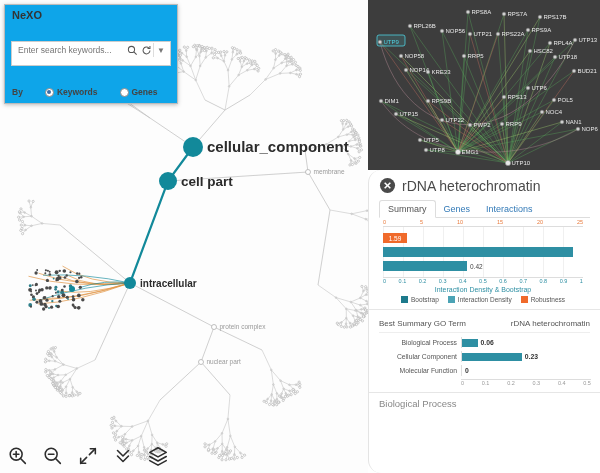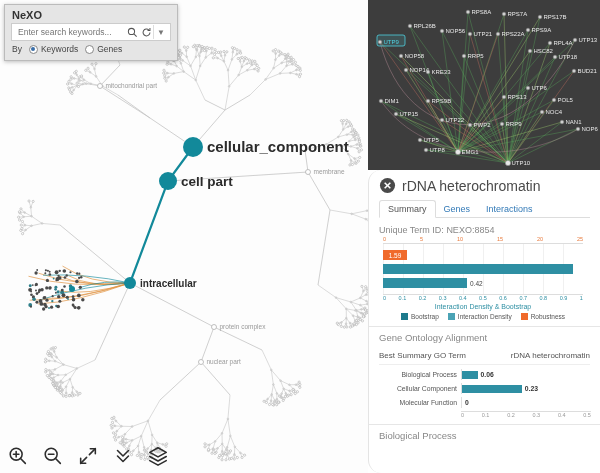--- a/index.html
+++ b/index.html
@@ -4,27 +4,27 @@
 <style>
   html,body{margin:0;padding:0;background:#fff;font-family:"Liberation Sans",sans-serif;}
   .stage{position:relative;width:600px;height:473px;overflow:hidden;background:#fff;}
   svg{font-family:"Liberation Sans",sans-serif;}
 
   
   .tree-panel{position:absolute;left:0;top:0;width:368px;height:473px;background:#fdfdfd;overflow:hidden;}
   #tree-svg{position:absolute;left:0;top:0;}
 
   
-  .search-panel{position:absolute;left:4px;top:4px;width:172px;background:#e5e5e5;border:1px solid #bbb;box-shadow:0 1px 4px rgba(0,0,0,.25);z-index:5;}
+  .search-panel{position:absolute;left:4px;top:4px;width:172px;background:#0ea5e9;border:1px solid #bbb;box-shadow:0 1px 4px rgba(0,0,0,.25);z-index:5;}
   .sp-title{font-size:11px;font-weight:bold;color:#333;padding:4px 7px 2px;}
-  .sp-input-row{display:flex;align-items:center;border:1px solid #ccc;margin:0 6px;padding:1px 2px 1px 4px;background:#fff;}
+  .sp-input-row{display:flex;align-items:center;border:1px solid #ccc;margin:18px 6px;padding:1px 2px 8px 4px;background:#fff;}
   .sp-input-row input{border:none;outline:none;flex:1;min-width:0;font-size:8.5px;color:#444;font-family:"Liberation Sans",sans-serif;}
   .sp-icon{display:inline-flex;align-items:center;justify-content:center;width:14px;height:14px;cursor:pointer;color:#555;}
   .sp-icon.caret{border-left:1px solid #ddd;font-size:8px;color:#777;}
-  .sp-by-row{display:flex;align-items:center;gap:7px;font-size:8.5px;color:#444;padding:3px 7px 6px;}
+  .sp-by-row{display:flex;align-items:center;gap:22px;font-size:8.5px;color:#444;padding:3px 7px 6px;font-weight:bold;}
   .radio{width:9px;height:9px;border:1px solid #888;border-radius:50%;display:inline-block;margin-right:3px;position:relative;background:#fff;box-sizing:border-box;}
   .radio.checked::after{content:'';position:absolute;left:1.5px;top:1.5px;right:1.5px;bottom:1.5px;background:#3a6ea8;border-radius:50%;}
   .radio-opt{display:inline-flex;align-items:center;cursor:pointer;}
 
   
   .tree-toolbar{position:absolute;left:6px;bottom:5px;display:flex;gap:11px;align-items:center;z-index:5;}
   .tool-btn{width:24px;height:24px;display:flex;align-items:center;justify-content:center;cursor:pointer;background:transparent;border:none;padding:0;}
   .tool-btn svg{stroke:#2d2d2d;fill:none;stroke-width:1.7;stroke-linecap:round;stroke-linejoin:round;}
 
   
@@ -1710,24 +1710,20 @@
       </span>
       <h2 class="detail-title">rDNA heterochromatin</h2>
     </div>
 
     <div class="tabs">
       <span class="tab active">Summary</span>
       <span class="tab">Genes</span>
       <span class="tab">Interactions</span>
     </div>
 
-    <div class="term-id">
-      <span>Unique Term ID:</span>
-      <span>NEXO:8854</span>
-    </div>
 
 
     <div class="rob-chart">
       <div class="axis-ticks top" id="rob-top-ticks">
           <span>0</span>
           <span>5</span>
           <span>10</span>
           <span>15</span>
           <span>20</span>
           <span>25</span>
@@ -1772,21 +1768,20 @@
             <span>Interaction Density</span>
           </span>
         <span class="legend-item">
             <span class="sw" id="sw-2" style="background: rgb(240, 106, 43);"></span>
             <span>Robustness</span>
           </span>
       </div>
     </div>
 
     <div class="hr"></div>
-    <div class="section-title">Gene Ontology Alignment</div>
 
     <div class="go-row">
       <span>Best Summary GO Term</span>
       <span class="v">rDNA heterochromatin</span>
     </div>
 
     <div class="score-chart">
       <div class="score-row">
         <span class="score-label">Biological Process</span>
         <div class="score-area">

